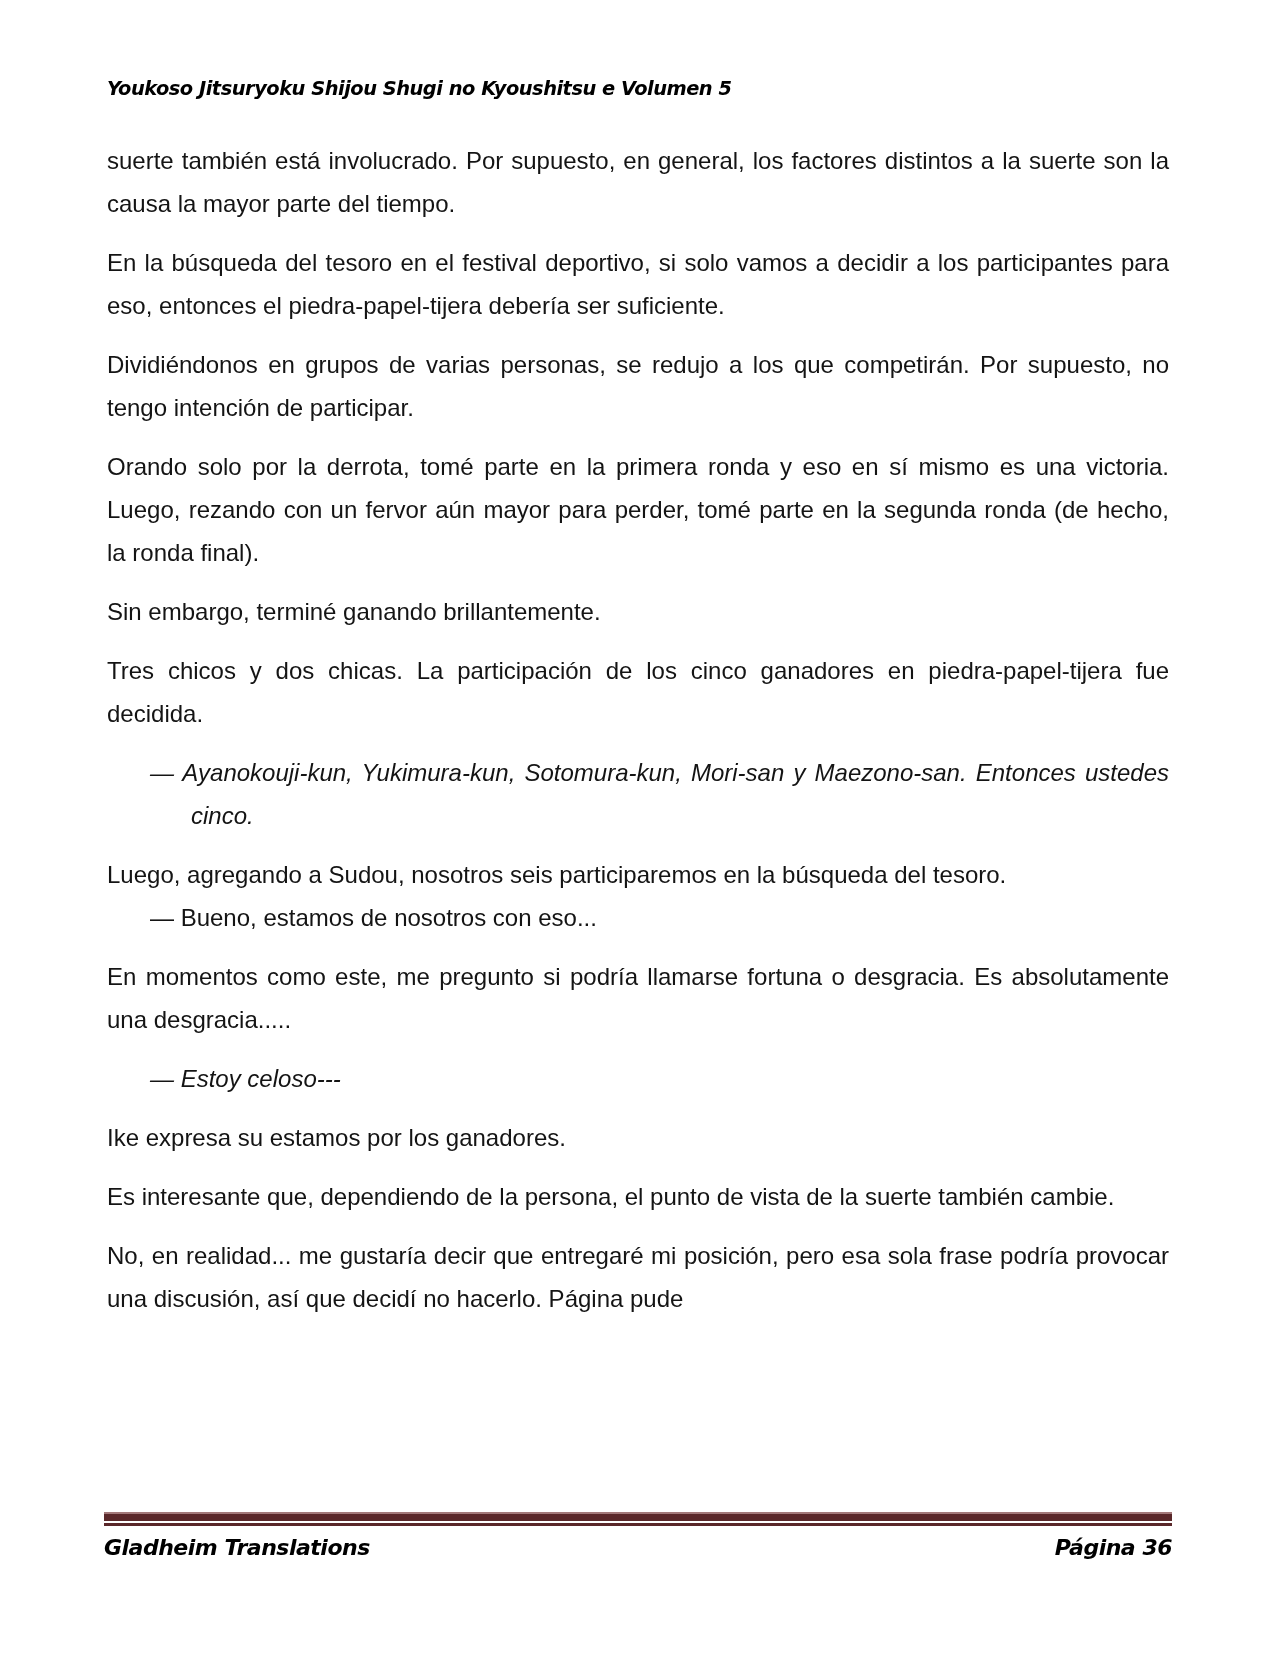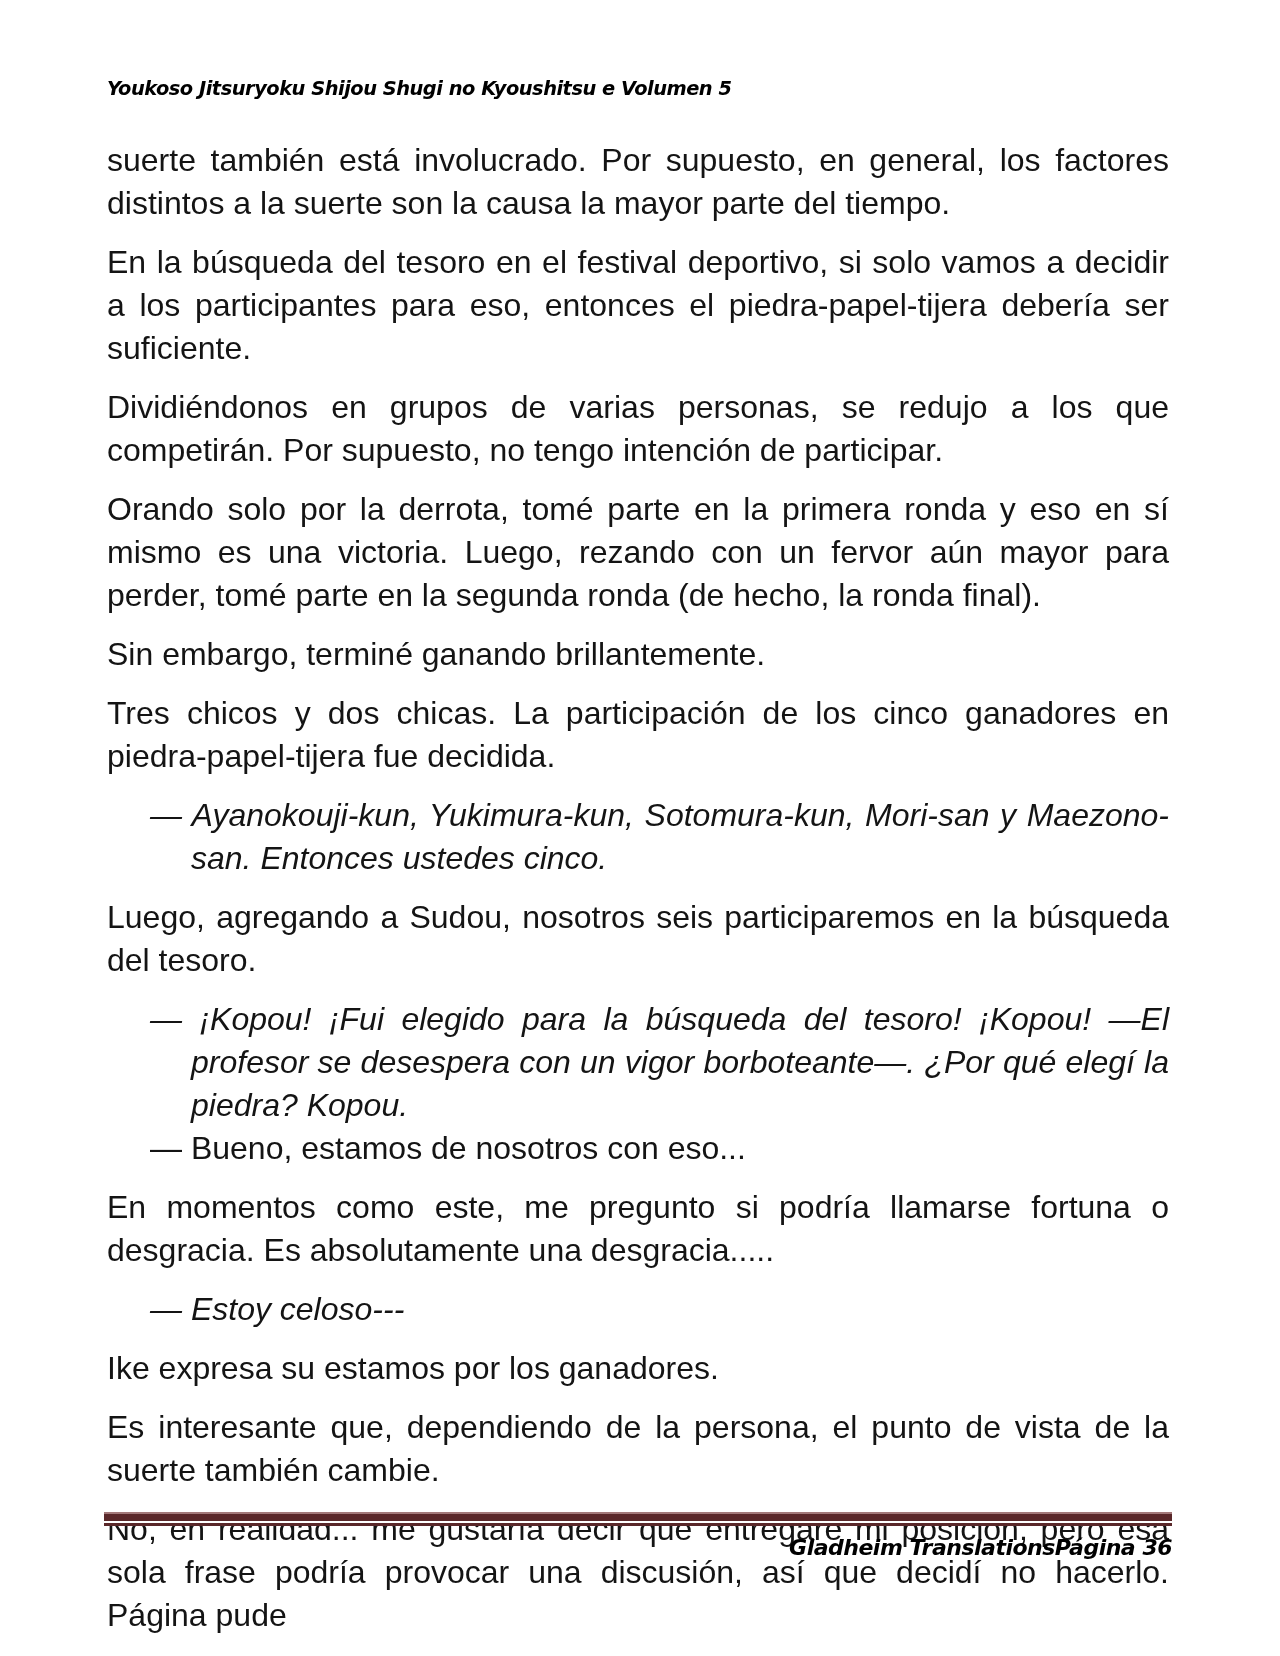--- a/index.html
+++ b/index.html
@@ -25,21 +25,21 @@
     color: #000000;
     transform: scaleX(0.97);
     transform-origin: left;
     white-space: nowrap;
   }
   .content {
     position: absolute;
     top: 139px;
     left: 107px;
     width: 1062px;
-    font-size: 32px;
+    font-size: 24px;
     line-height: 43px;
     text-align: justify;
   }
   .content p { margin: 16px 0 0 0; }
   .content p:first-child { margin-top: 0; }
   .content p.dialogue {
     padding-left: 84px;
     text-indent: -41px;
     font-style: italic;
   }
@@ -54,21 +54,21 @@
     left: 104px;
     right: 108px;
   }
   .footer-rule-top    { height: 2px; background: #a3797a; }
   .footer-rule-main   { height: 7px; background: #5a282a; }
   .footer-rule-gap    { height: 2px; background: #ffffff; }
   .footer-rule-bottom { height: 3px; background: #5a282a; }
   .footer-text-row {
     margin-top: 9px;
     display: flex;
-    justify-content: flex-end;
+    justify-content: space-between;
     align-items: baseline;
     font-family: "DejaVu Sans", sans-serif;
     font-weight: 800;
     font-style: italic;
     font-size: 22px;
     letter-spacing: -0.5px;
     color: #000000;
   }
 </style>
 </head>
@@ -78,21 +78,20 @@
 
 <main class="content" id="paragraphs">
     <p>suerte también está involucrado. Por supuesto, en general, los factores distintos a la suerte son la causa la mayor parte del tiempo.</p>
     <p>En la búsqueda del tesoro en el festival deportivo, si solo vamos a decidir a los participantes para eso, entonces el piedra-papel-tijera debería ser suficiente.</p>
     <p>Dividiéndonos en grupos de varias personas, se redujo a los que competirán. Por supuesto, no tengo intención de participar.</p>
     <p>Orando solo por la derrota, tomé parte en la primera ronda y eso en sí mismo es una victoria. Luego, rezando con un fervor aún mayor para perder, tomé parte en la segunda ronda (de hecho, la ronda final).</p>
     <p>Sin embargo, terminé ganando brillantemente.</p>
     <p>Tres chicos y dos chicas. La participación de los cinco ganadores en piedra-papel-tijera fue decidida.</p>
     <p class="dialogue">— Ayanokouji-kun, Yukimura-kun, Sotomura-kun, Mori-san y Maezono-san. Entonces ustedes cinco.</p>
     <p>Luego, agregando a Sudou, nosotros seis participaremos en la búsqueda del tesoro.</p>
-    <p class="dialogue">— ¡Kopou! ¡Fui elegido para la búsqueda del tesoro! ¡Kopou! —El profesor se desespera con un vigor borboteante—. ¿Por qué elegí la piedra? Kopou.</p>
     <p class="dialogue-cont">— Bueno, estamos de nosotros con eso...</p>
     <p>En momentos como este, me pregunto si podría llamarse fortuna o desgracia. Es absolutamente una desgracia.....</p>
     <p class="dialogue">— Estoy celoso---</p>
     <p>Ike expresa su estamos por los ganadores.</p>
     <p>Es interesante que, dependiendo de la persona, el punto de vista de la suerte también cambie.</p>
     <p>No, en realidad... me gustaría decir que entregaré mi posición, pero esa sola frase podría provocar una discusión, así que decidí no hacerlo. Página pude</p>
   </main>
 
 <footer class="page-footer">
   <div class="footer-rule-top"></div>

